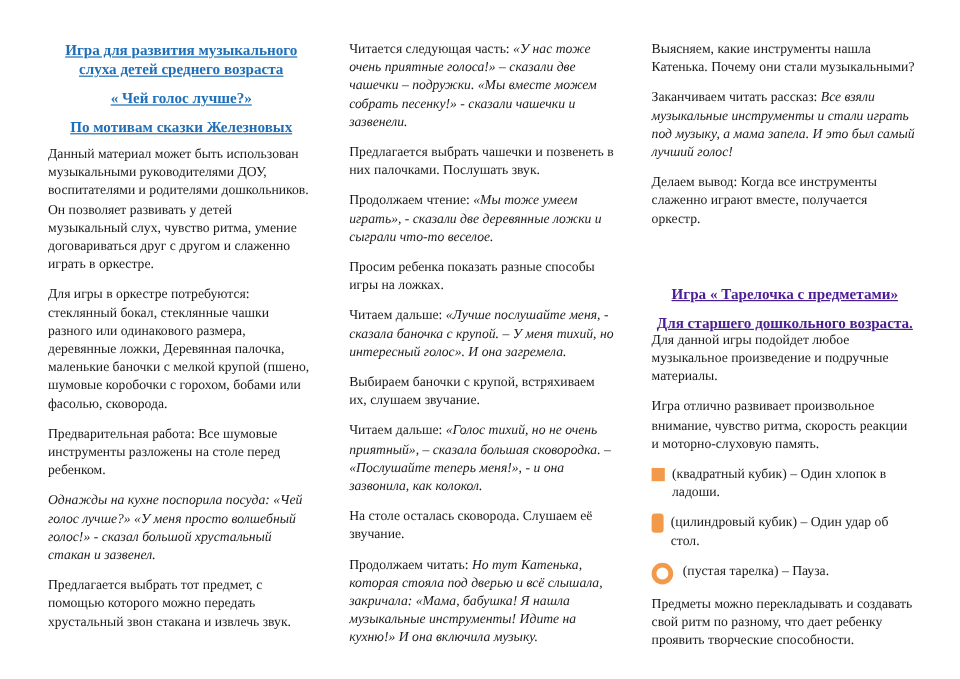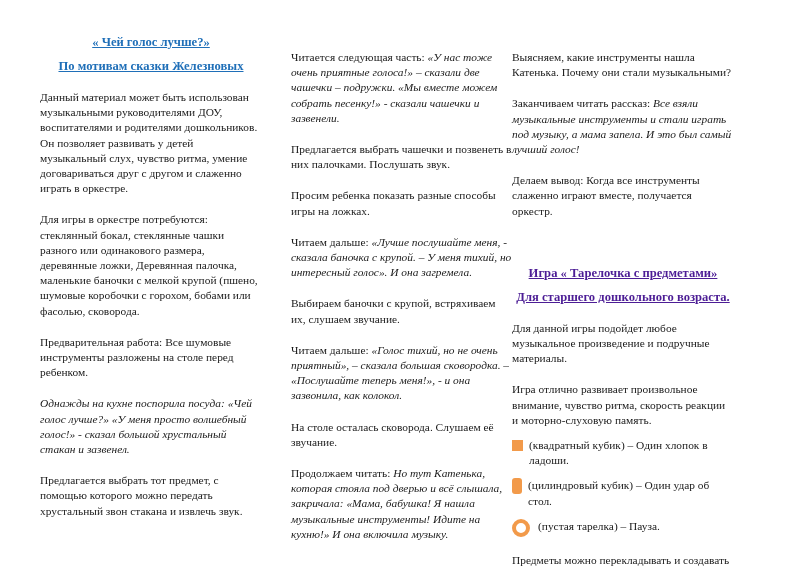--- a/index.html
+++ b/index.html
@@ -1,48 +1,50 @@
 <!DOCTYPE html>
 <html><head>
 <meta charset="utf-8">
 <style>
   html, body { margin:0; padding:0; }
   body { width:800px; height:566px; background:#ffffff; overflow:hidden; position:relative;
          font-family:"Liberation Serif", "DejaVu Serif", serif; color:#1a1a1a; }
   .col { position:absolute; top:34px; font-size:11.4px; line-height:15.2px; }
   .col1 { left:40px; width:222px; }
   .col2 { left:291px; width:222px; }
-  .col3 { left:512px; width:222px; }
+  .col3 { left:543px; width:222px; }
   .h { font-weight:bold; text-decoration:underline; text-align:center; margin:0 0 8px 0; font-size:12.6px; line-height:16px; }
   .h1 { color:#1f6fb8; }
   .h3 { color:#4c1d95; }
-  p { margin:16px 0 10px 0; }
+  p { margin:0 0 10px 0; }
   .it { font-style:italic; }
   b { font-weight:normal; }
   .legend { display:flex; align-items:flex-start; margin:0 0 10px 0; }
   .sq { display:inline-block; width:11px; height:11px; background:#f29a4a; margin:2px 6px 0 0; flex:none; }
   .cyl { display:inline-block; width:10px; height:16px; background:#f29a4a; border-radius:3px; margin:0 6px 0 0; flex:none; }
   .ring { display:inline-block; width:10px; height:10px; border:4px solid #f29a4a; border-radius:50%; margin:0 8px 0 0; flex:none; }
 </style>
 </head>
 <body>
 
 <div class="col col1">
+  <div class="h h1">Игра для развития музыкального слуха детей среднего возраста</div>
   <div class="h h1">« Чей голос лучше?»</div>
   <div class="h h1">По мотивам сказки Железновых</div>
   <p>Данный материал может быть использован музыкальными руководителями ДОУ, воспитателями и родителями дошкольников. Он позволяет развивать у детей музыкальный слух, чувство ритма, умение договариваться друг с другом и слаженно играть в оркестре.</p>
   <p>Для игры в оркестре потребуются: стеклянный бокал, стеклянные  чашки разного или одинакового размера, деревянные ложки, Деревянная палочка, маленькие баночки с мелкой крупой (пшено, шумовые коробочки с горохом, бобами или фасолью, сковорода.</p>
   <p><b>Предварительная работа:</b><span> Все шумовые инструменты разложены на столе перед ребенком.</span></p>
   <p class="it">Однажды на кухне поспорила посуда: «Чей голос лучше?» «У меня просто волшебный голос!» - сказал большой хрустальный стакан и зазвенел.</p>
   <p>Предлагается выбрать тот предмет, с помощью которого можно передать хрустальный звон стакана и извлечь звук.</p>
 </div>
 
 <div class="col col2">
   <p><span>Читается следующая часть: </span><span class="it">«У нас тоже очень приятные голоса!» – сказали две чашечки – подружки. «Мы вместе можем собрать песенку!» - сказали чашечки и зазвенели.</span></p>
   <p>Предлагается выбрать чашечки и позвенеть в них палочками. Послушать звук.</p>
+  <p><span>Продолжаем чтение: </span><span class="it">«Мы тоже умеем играть», - сказали две деревянные ложки и сыграли что-то веселое.</span></p>
   <p>Просим ребенка показать разные способы игры на ложках.</p>
   <p><span>Читаем дальше: </span><span class="it">«Лучше послушайте меня, - сказала баночка с крупой. – У меня тихий, но интересный голос». И она загремела.</span></p>
   <p>Выбираем баночки с крупой, встряхиваем их, слушаем звучание.</p>
   <p><span>Читаем дальше: </span><span class="it">«Голос тихий, но не очень приятный», – сказала большая сковородка. – «Послушайте теперь меня!», - и она зазвонила, как колокол.</span></p>
   <p>На столе осталась сковорода. Слушаем её звучание.</p>
   <p><span>Продолжаем читать: </span><span class="it">Но тут Катенька, которая стояла под дверью и всё слышала, закричала: «Мама, бабушка! Я нашла музыкальные инструменты! Идите на кухню!» И она включила музыку.</span></p>
 </div>
 
 <div class="col col3">
   <p>Выясняем, какие инструменты нашла Катенька. Почему они стали музыкальными?</p>

